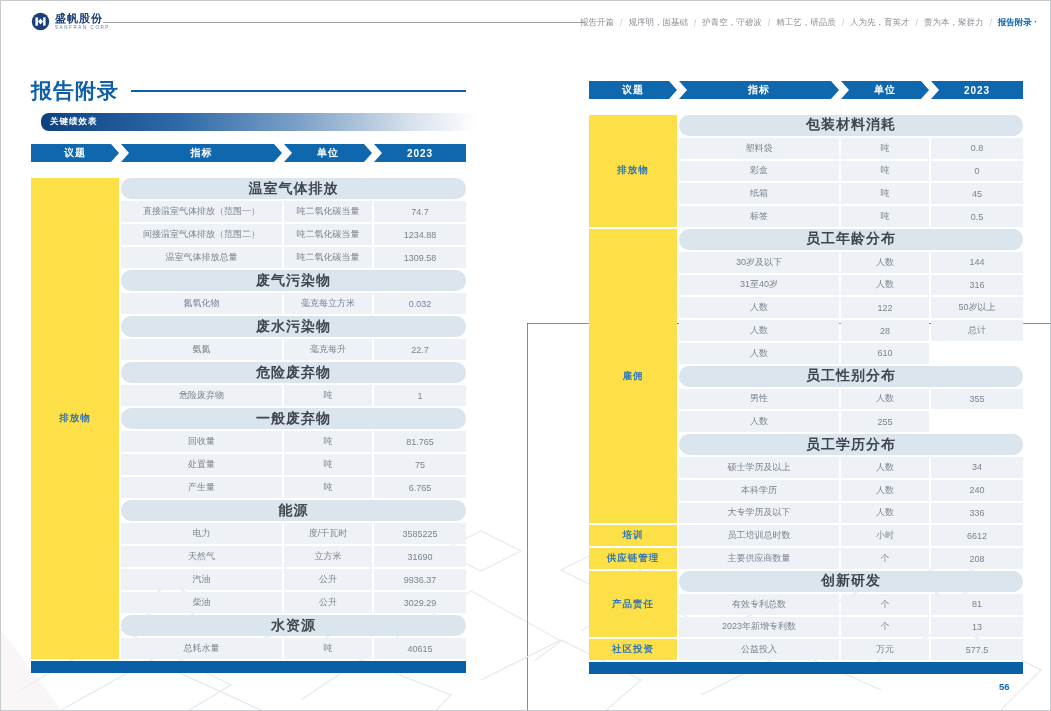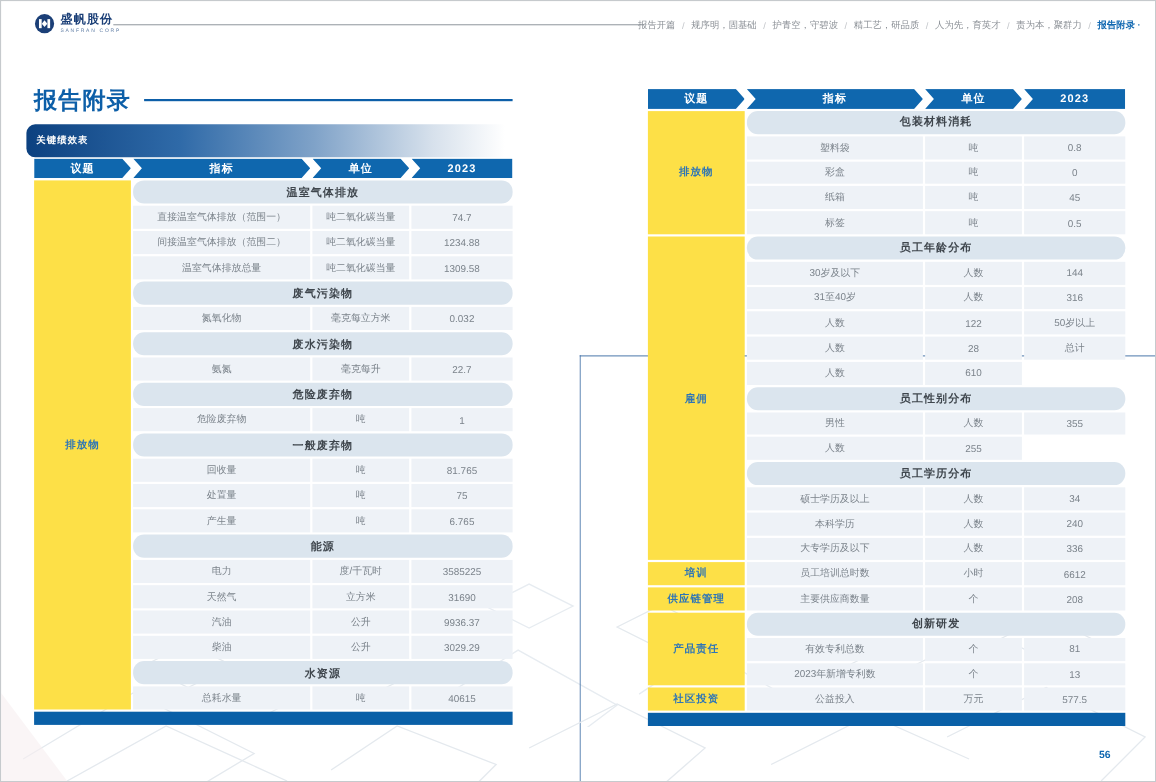--- a/index.html
+++ b/index.html
@@ -17,42 +17,42 @@
   .top-rule { position:absolute; left:102px; top:21px; width:482px; height:0; border-top:1.5px solid #9aa0a6; }
   .top-nav { position:absolute; right:13px; top:16px; display:flex; align-items:center; font-size:8.5px; white-space:nowrap;text-align:right; }
   .nav-item { color:#8b9096; cursor:pointer; }
   .nav-sep { color:#c2c5c9; padding:0 6px; }
   .nav-active { color:#1168b1; font-weight:bold; }
   
   .title-row { position:absolute; left:30px; top:76px; width:435px; display:flex; align-items:center; gap:12px; }
   .page-title { font-size:21px; font-weight:bold; color:#0d5fa8; letter-spacing:1px; white-space:nowrap; }
   .title-line { flex:1; height:2px; background:#0d5fa8; }
   .banner {
-    position:absolute; left:23px; top:112px; width:435px; height:30px;
+    position:absolute; left:40px; top:112px; width:435px; height:18px;
     border-radius:8px 0 0 8px;
     background:linear-gradient(90deg,#0c4180 0%,#2f6aa8 32%,#7fa2c8 60%,#d7e1ec 85%,#ffffff 100%);
     display:flex; align-items:center;
   }
   .banner span { color:#ffffff; font-weight:bold; font-size:8.5px; padding-left:9px; letter-spacing:1px; }
   
   .kpi-table { position:absolute; --rowh:21px; }
   .kpi-left  { left:30px;  top:143px; width:435px; }
   .kpi-right { left:588px; top:80px;  width:434px; --rowh:20.8px; }
-  .t-header { display:grid; grid-template-columns:88px 1fr 88px 92px; gap:2px; margin-bottom:2px; }
+  .t-header { display:grid; grid-template-columns:88px 1fr 88px 92px; gap:2px; margin-bottom:16px; }
   .chev {
     height:18px; background:#0f67ae; color:#fff; font-weight:bold; font-size:10px;
     display:flex; align-items:center; justify-content:center; letter-spacing:1px;
   }
   .chev-first { clip-path:polygon(0 0,calc(100% - 8px) 0,100% 50%,calc(100% - 8px) 100%,0 100%); }
   .chev-mid   { clip-path:polygon(0 0,calc(100% - 8px) 0,100% 50%,calc(100% - 8px) 100%,0 100%,8px 50%); }
   .chev-last  { clip-path:polygon(0 0,100% 0,100% 100%,0 100%,8px 50%);text-align:center; }
   .t-group { display:grid; grid-template-columns:88px 1fr 88px 92px; gap:2px; grid-auto-rows:var(--rowh); margin-bottom:2px; }
   .t-topic { grid-column:1; background:#fde047; color:#2e75b6; font-weight:bold; font-size:9.5px;
              display:flex; align-items:center; justify-content:center; letter-spacing:1px; }
-  .t-section { grid-column:2 / 5; background:#dbe5ee; color:#3f464d; font-weight:bold; font-size:10px;
+  .t-section { grid-column:2 / 5; background:#dbe5ee; color:#3f464d; font-weight:bold; font-size:14px;
                display:flex; align-items:center; justify-content:center; letter-spacing:1px;border-radius:10px; }
   .t-cell { background:#eef2f7; color:#7b838b; font-size:9px;
             display:flex; align-items:center; justify-content:center; text-align:center; }
   .t-bottombar { height:12px; background:#0a60a7; }
   
   .pagenum { position:absolute; font-size:9.5px; font-weight:bold; color:#1168b1; }
   .pagenum-left  { left:36px; top:680px;margin-top:32px; }
   .pagenum-right { left:998px; top:680px; }
   
   .l-line-h { position:absolute; left:526px; top:322px; width:525px; height:0; border-top:1.5px solid rgba(62,110,164,0.75); z-index:0; }

